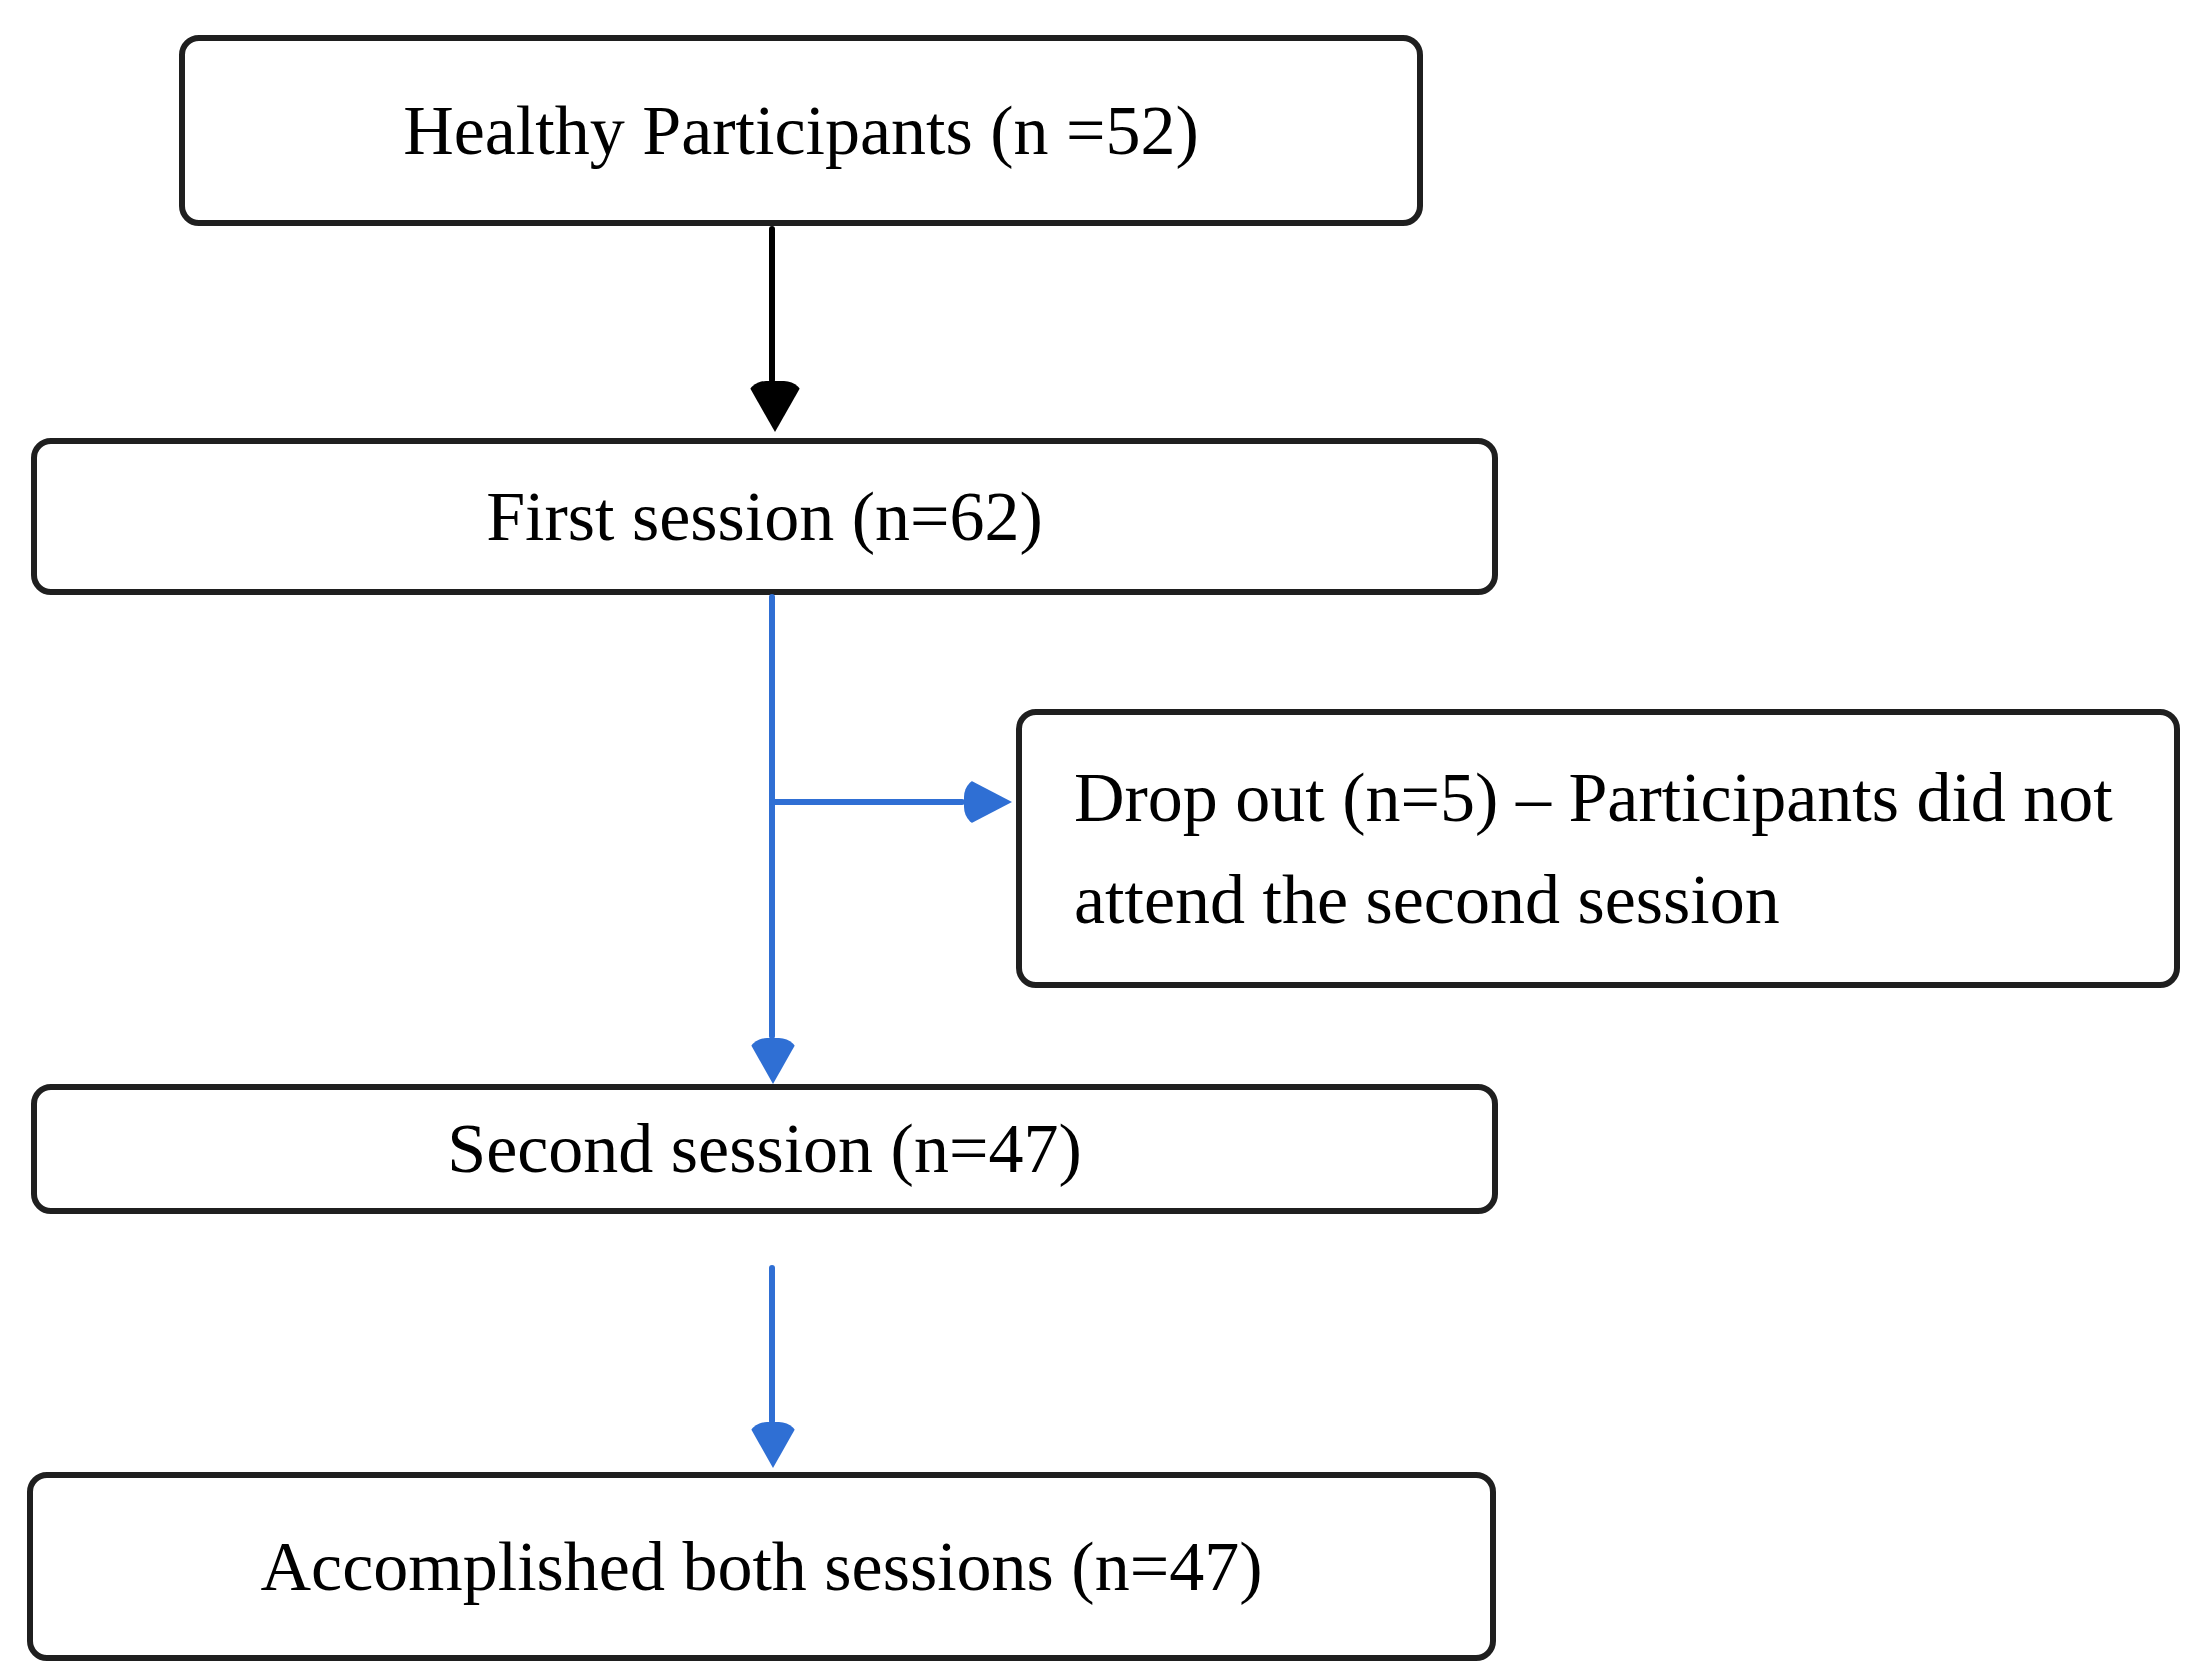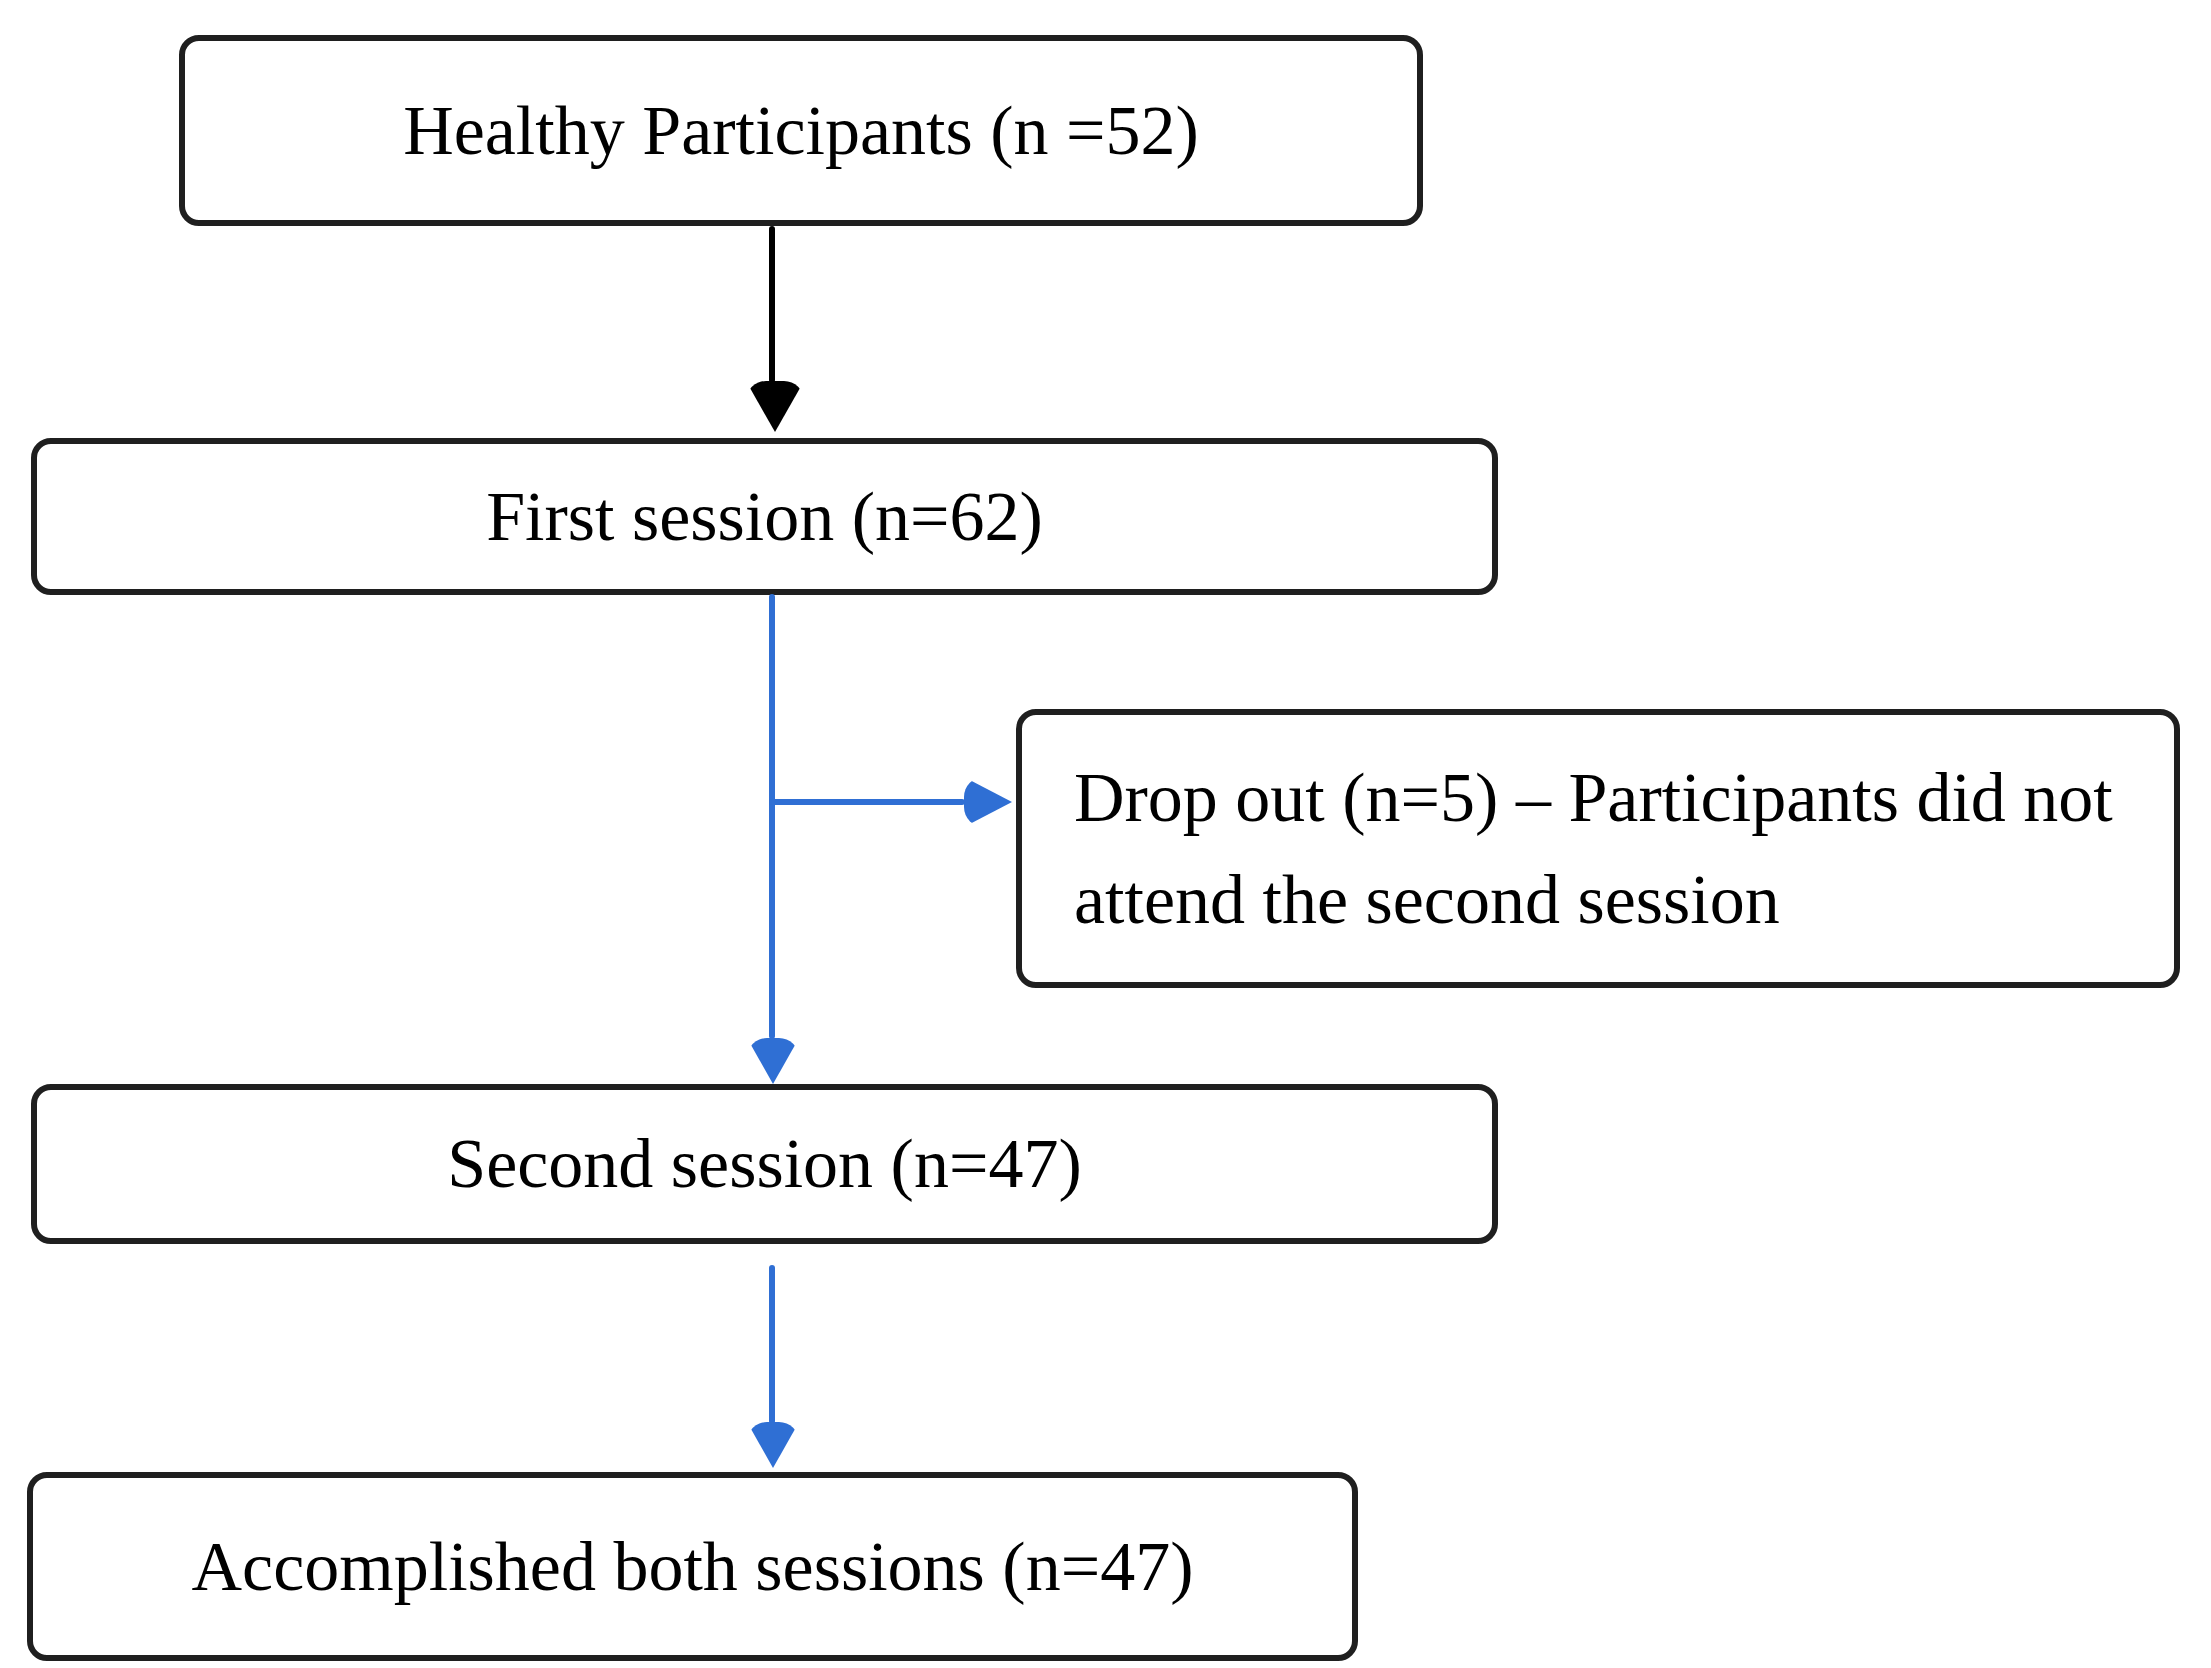--- a/index.html
+++ b/index.html
@@ -26,22 +26,22 @@
     font-size:70px;line-height:1.45;
     text-align:center;
   }
   .node--healthy{left:179px;top:35px;width:1244px;height:191px;}
   .node--first{left:31px;top:438px;width:1467px;height:157px;}
   .node--dropout{
     left:1016px;top:709px;width:1164px;height:279px;
     justify-content:flex-start;text-align:left;
     padding:9.5px 43px 9.5px 52px;
   }
-  .node--second{left:31px;top:1084px;width:1467px;height:160px;}
-  .node--accomplished{left:27px;top:1472px;width:1331px;height:189px;}
+  .node--second{left:31px;top:1084px;width:1467px;height:130px;}
+  .node--accomplished{left:27px;top:1472px;width:1469px;height:189px;}
 
   .vline{position:absolute;width:5.7px;}
   .hline{position:absolute;height:5.7px;}
   .line--black{background:var(--arrow-primary);}
   .line--blue{background:var(--arrow-secondary);}
 
   .head-down{
     position:absolute;width:0;height:0;
     border-left:29.5px solid transparent;
     border-right:29.5px solid transparent;

